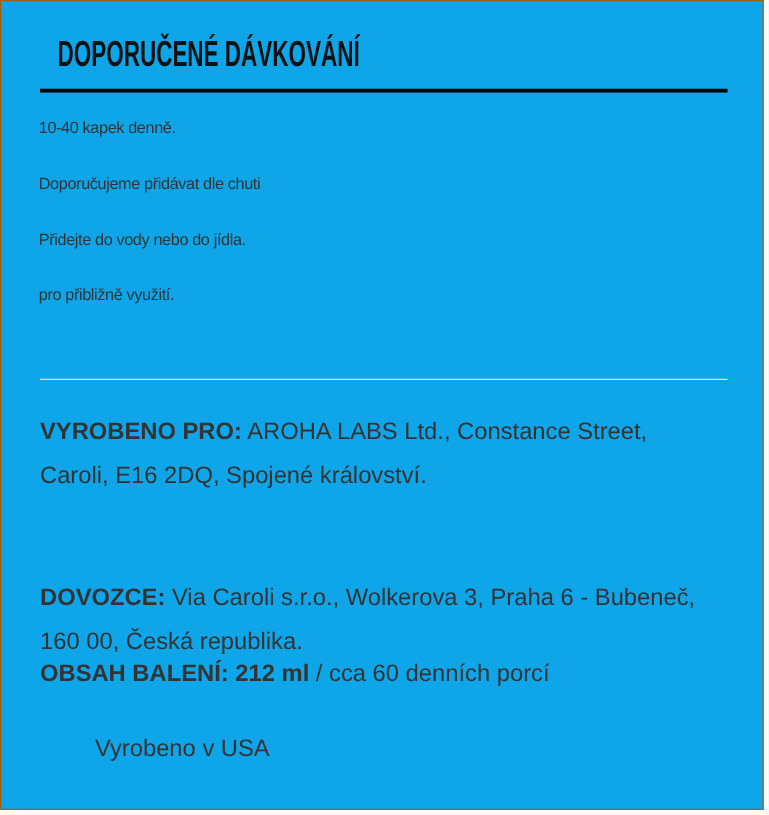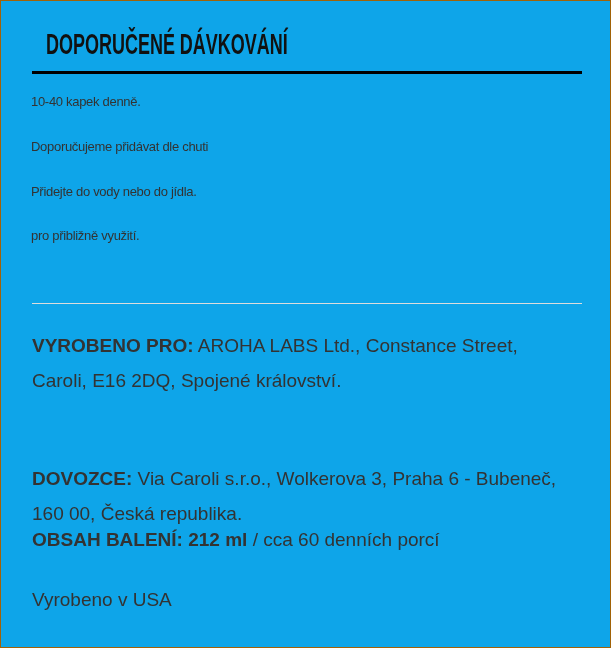--- a/index.html
+++ b/index.html
@@ -73,21 +73,21 @@
       line-height: 35px;
       white-space: nowrap;
     }
     .info b {
       font-weight: bold;
       color: #333333;
     }
     .info-made-for { top: 327px; }
     .info-importer { top: 424px; margin-top: 36px; }
     .info-content { top: 521px; }
-    .info-origin { top: 581px; }
+    .info-origin { top: 581px; margin-left: 44px; }
   </style>
 </head>
 <body>
 
 <div class="frame">
 
   <div class="heading">DOPORUČENÉ DÁVKOVÁNÍ</div>
   <div class="heading-rule"></div>
 
   <div class="dosage">

